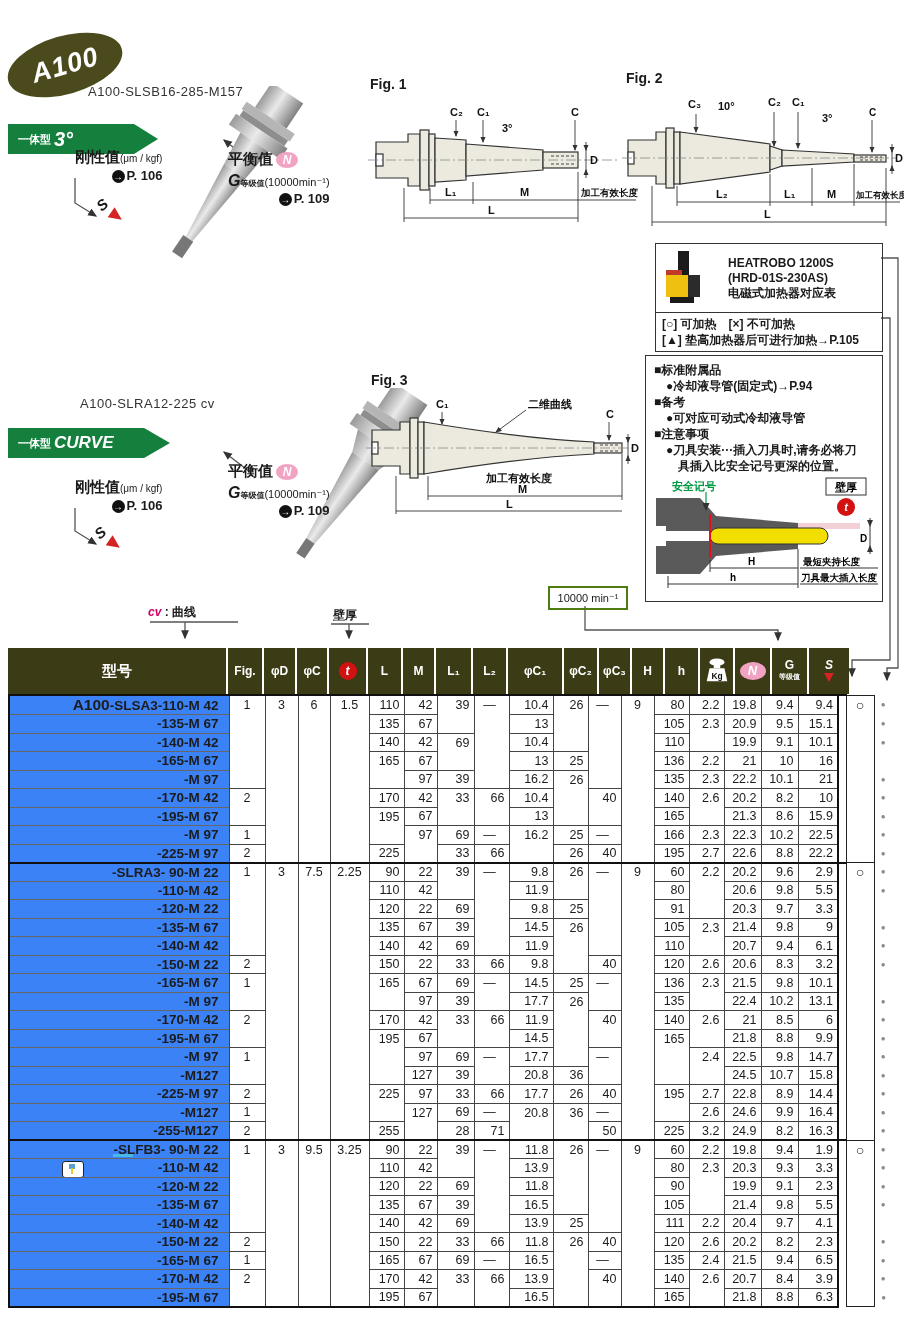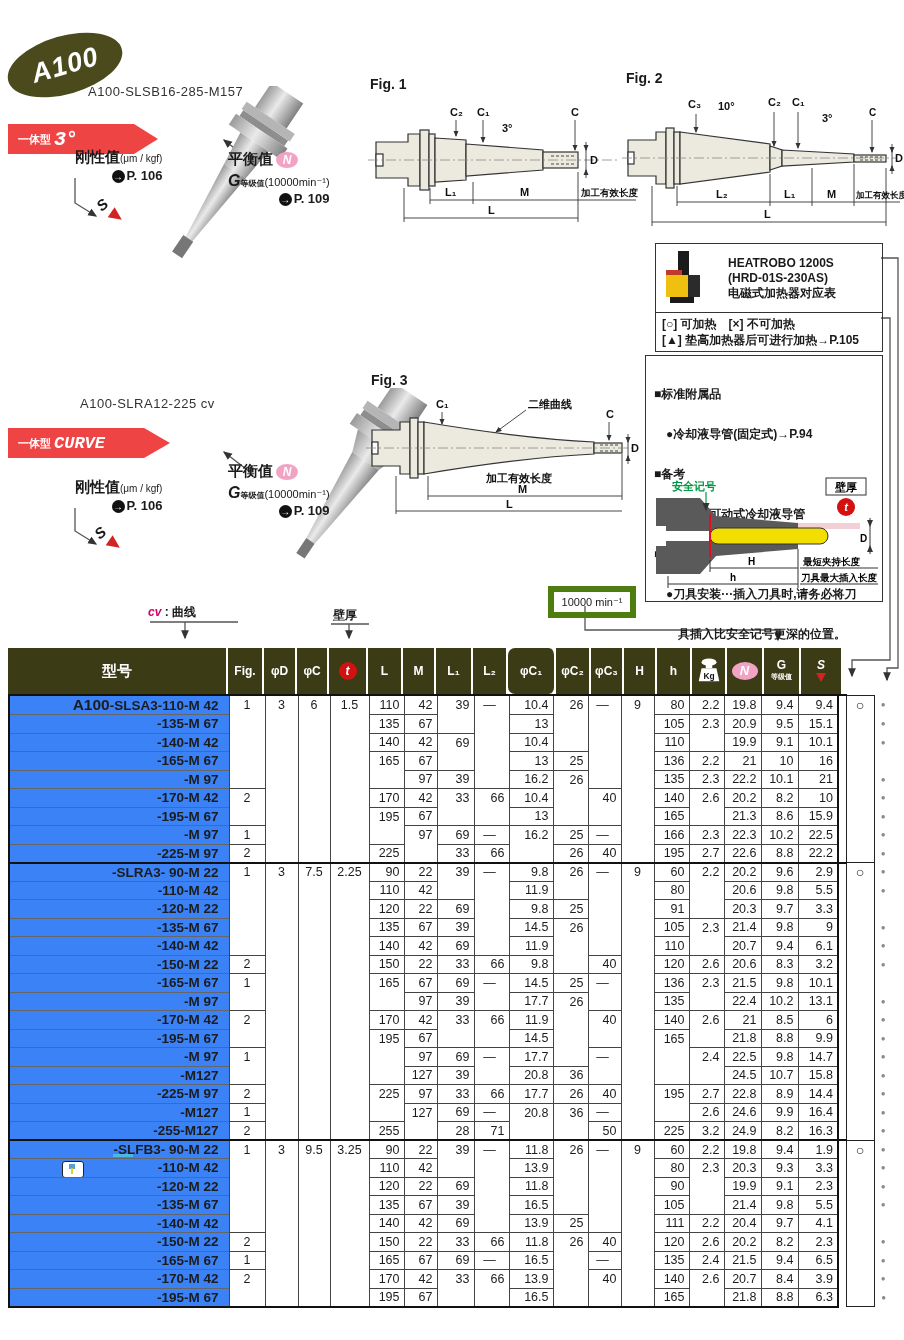--- a/index.html
+++ b/index.html
@@ -8,22 +8,22 @@
   .abs{position:absolute;}
   svg text{font-family:"Liberation Sans","DejaVu Sans",sans-serif;}
 
   
   .badge{left:6px;top:36px;width:118px;height:58px;background:#4a4a1c;border-radius:50%;
          transform:rotate(-16deg);display:flex;align-items:center;justify-content:center;}
   .badge span{color:#fff;font-weight:bold;font-style:italic;font-size:27px;letter-spacing:1px;}
 
   
   .pname{font-size:13px;color:#333;letter-spacing:.5px;}
-  .banner{height:30px;background:#ef4444;color:#fff;display:flex;align-items:center;
-          padding:0 22px 0 10px;clip-path:polygon(0 0,84% 0,100% 50%,84% 100%,0 100%);font-family:Liberation Mono, monospace;}
+  .banner{height:30px;background:#15803d;color:#fff;display:flex;align-items:center;
+          padding:0 22px 0 10px;clip-path:polygon(0 0,84% 0,100% 50%,84% 100%,0 100%);}
   .banner .bpre{font-size:11px;font-weight:bold;margin-right:3px;}
   .banner .bval{font-size:20px;font-weight:bold;font-style:italic;}
   .rig .t1{font-size:15px;font-weight:bold;margin-left:15px;}
   .rig .t1 small{font-size:10px;font-weight:normal;}
   .refline{font-size:13px;font-weight:bold;text-align:right;margin-top:1px;}
   .refdot{display:inline-block;width:13px;height:13px;border-radius:50%;background:#111;color:#fff;
           font-size:10px;line-height:13px;text-align:center;margin-right:2px;font-weight:bold;}
   .bal .t1{font-size:15px;font-weight:bold;display:flex;align-items:center;gap:3px;}
   .ncirc{display:inline-block;width:22px;height:16px;border-radius:50%;background:#f2a3c3;
          color:#fff;font-weight:bold;font-style:italic;font-size:12px;line-height:16px;text-align:center;}
@@ -36,36 +36,36 @@
 
   
   .figtitle{font-size:14px;font-weight:bold;}
 
   
   .hbox{left:655px;top:243px;width:226px;border:1px solid #333;}
   .hbox .htop{display:flex;align-items:center;gap:24px;border-bottom:1px solid #333;padding:4px 6px;height:60px;}
   .hbox .htxt div{font-size:12px;font-weight:bold;line-height:15px;}
   .hbox .hleg{padding:3px 6px;font-size:12px;font-weight:bold;line-height:16px;}
   .nbox{left:645px;top:355px;width:236px;height:245px;border:1px solid #333;}
-  .nbox .nl{font-size:12px;font-weight:bold;line-height:16px;white-space:pre;margin-top:24px;}
-  .speedbox{left:548px;top:586px;width:76px;height:20px;border:6px solid #4d7c0f;font-size:11px;
+  .nbox .nl{font-size:12px;font-weight:bold;line-height:16px;white-space:pre;}
+  .speedbox{left:548px;top:586px;width:76px;height:20px;border:2px solid #4d7c0f;font-size:11px;
             display:flex;align-items:center;justify-content:center;}
 
   
   .cvlab{font-size:12px;font-weight:bold;}
   .cvlab .cv{color:#cc0066;font-style:italic;}
 
   
   .hrow{left:8px;top:648px;display:flex;}
   .hc{background:#3b3b16;color:#fff;height:46px;box-sizing:border-box;border-right:2px solid #fff;
       display:flex;flex-direction:column;align-items:center;justify-content:center;
       font-size:12px;font-weight:bold;}
   .hc:last-child{border-right:none;}
   .w0{width:220px;} .w1{width:36px;} .w2{width:33px;} .w3{width:32px;} .w4{width:39px;}
-  .w5{width:35px;} .w6{width:33px;} .w7{width:37px;} .w8{width:35px;} .w9{width:48px;border-radius:7px;}
+  .w5{width:35px;} .w6{width:33px;} .w7{width:37px;} .w8{width:35px;} .w9{width:56px;}
   .w10{width:35px;} .w11{width:33px;} .w12{width:33px;} .w13{width:35px;} .w14{width:35px;}
   .w15{width:37px;} .w16{width:37px;} .w17{width:40px;}
   .hc.model-h{font-size:15px;}
   .tcirc{width:18px;height:18px;border-radius:50%;background:#d41111;color:#fff;font-weight:bold;
          font-style:italic;font-size:12px;line-height:18px;text-align:center;}
   .noval{width:26px;height:18px;border-radius:50%;background:#f2a3c3;color:#fff;font-weight:bold;
          font-style:italic;font-size:13px;line-height:18px;text-align:center;}
   .gcell{text-align:center;line-height:12px;}
   .gcell .g2{font-size:7px;}
   .scell{text-align:center;}

